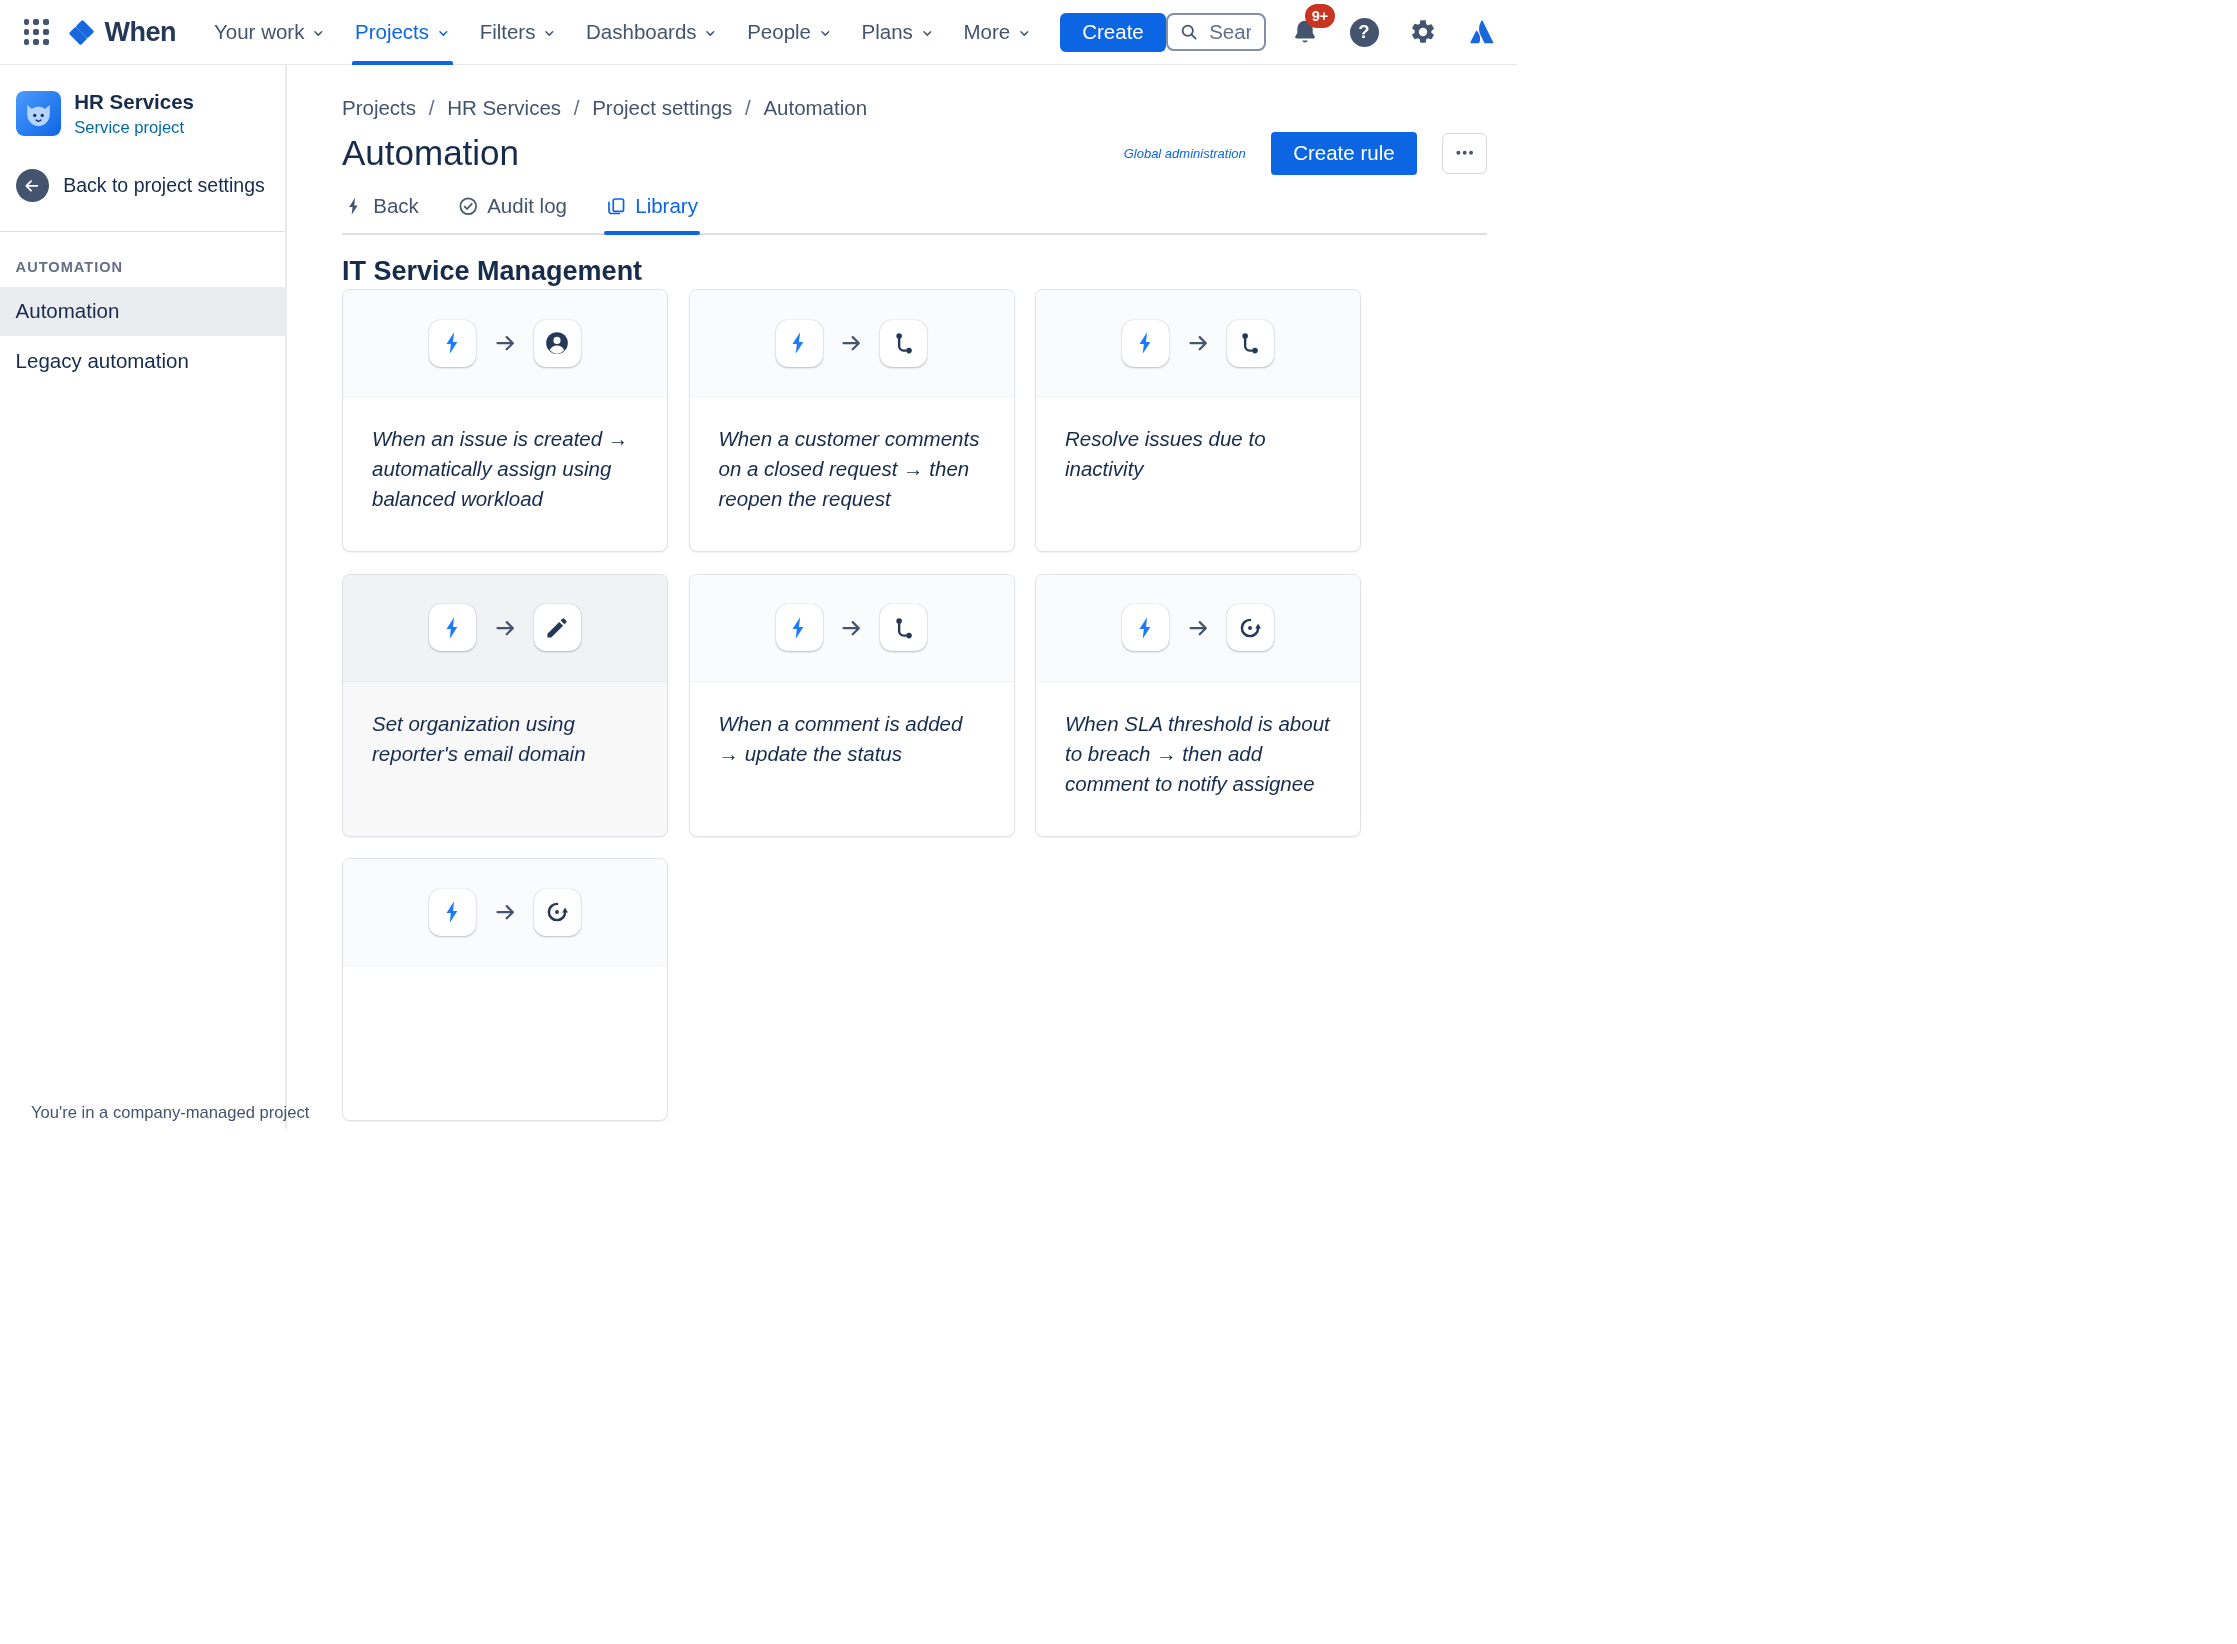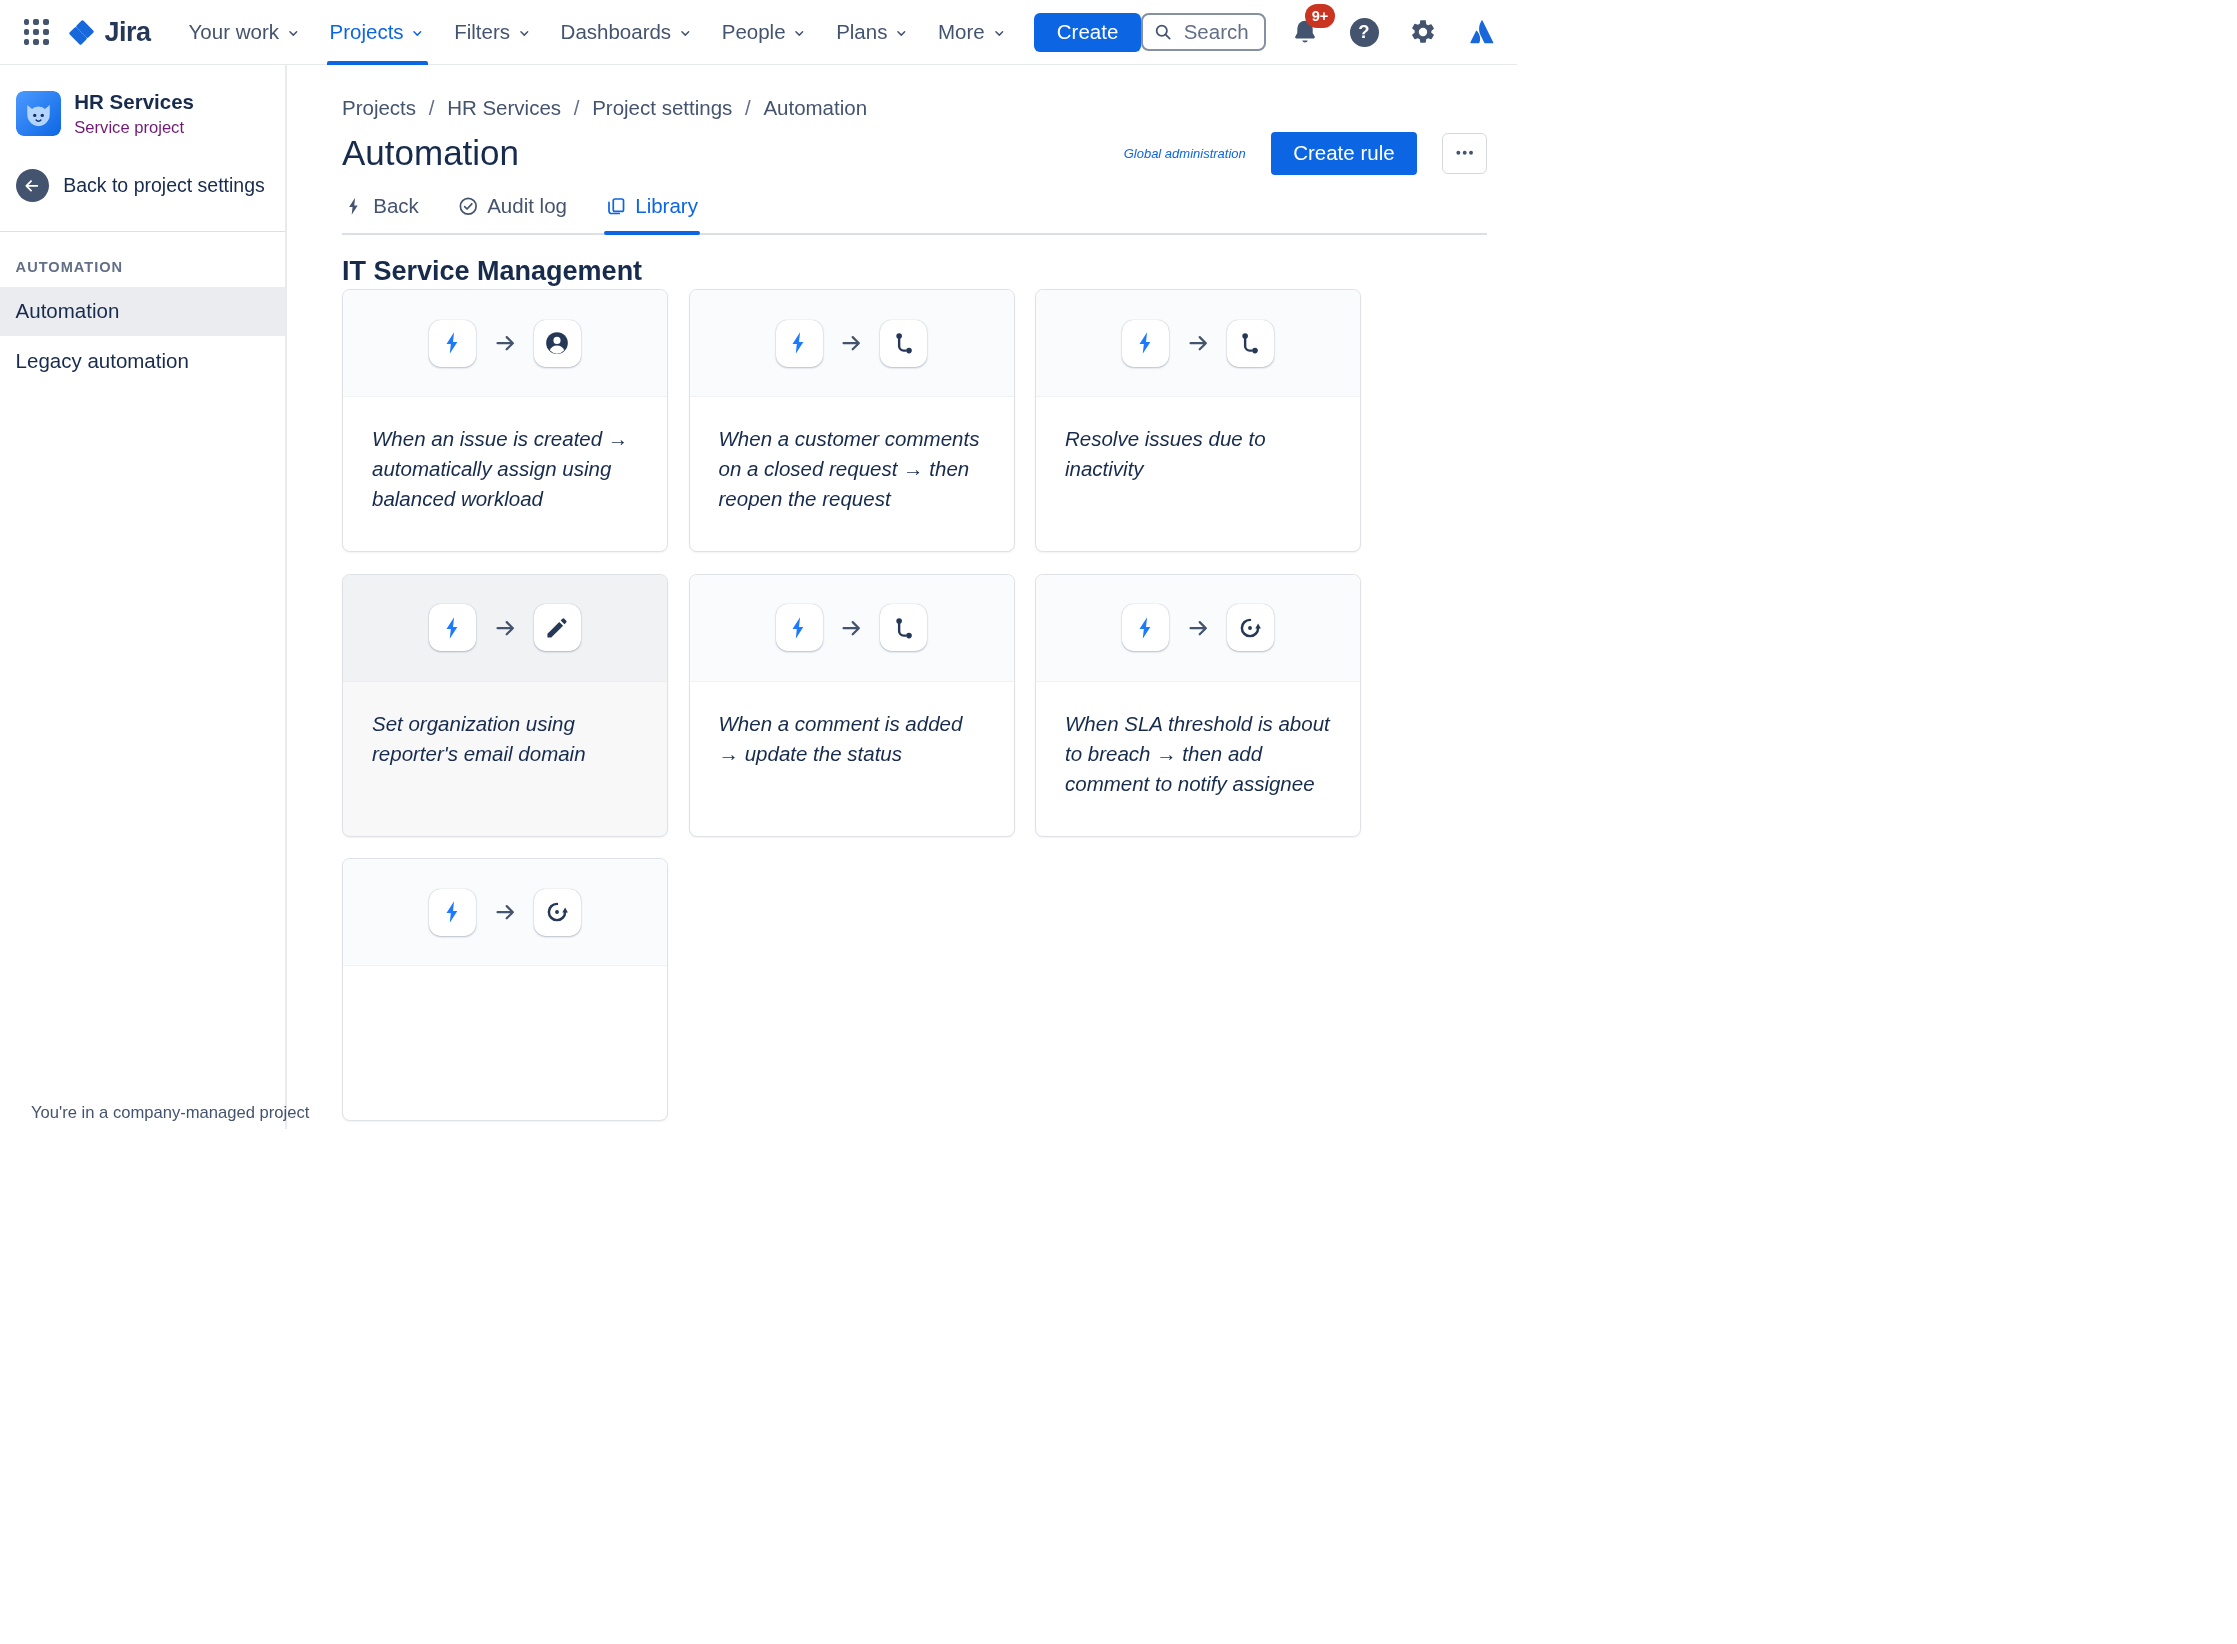--- a/index.html
+++ b/index.html
@@ -39,21 +39,21 @@
   .nbadge { position:absolute; top:-12.7px; right:-14.6px; background:#CA3521; color:#fff; font-size:14.6px; font-weight:700; border-radius:19.5px; padding:4.9px 6.8px; line-height:1; }
   .help-circle { width:29px; height:29px; border-radius:50%; background:#44546F; color:#fff; display:grid; place-items:center; font-size:18.5px; font-weight:700; }
   .help-circle::after { content:"?"; }
 
   
   .sidebar { position:absolute; top:65px; left:0; width:287px; bottom:0; background:#fff; border-right:2px solid #E8EAEE; padding-top:25px; z-index:2; }
   .project-header { display:flex; align-items:center; gap:13.7px; padding:0 15.6px; }
   .project-avatar { width:45px; height:45px; border-radius:7.8px; overflow:hidden; flex:none; }
   .project-avatar svg { width:45px; height:45px; display:block; }
   .project-name { font-size:20.5px; font-weight:700; color:#172B4D; }
-  .project-type { font-size:16.6px; color:#701a75; margin-top:3.9px; }
+  .project-type { font-size:16.6px; color:#0369a1; margin-top:3.9px; }
   .back-row { display:flex; align-items:center; gap:14.6px; padding:0 15.6px; margin-top:31px; cursor:pointer; }
   .back-circle { width:33px; height:33px; border-radius:50%; background:#44546F; display:grid; place-items:center; flex:none; color:#fff; }
   .back-circle svg { width:17.6px; height:17.6px; display:block; }
   .back-label { font-size:19.5px; color:#172B4D; }
   .sidebar-divider { height:1px; background:#DCDFE4; margin-top:29px; }
   .sidebar-section { margin:27px 15.6px 11.7px; font-size:14.6px; font-weight:700; letter-spacing:1px; color:#626F86; }
   .sidebar-item { padding:12.7px 15.6px; font-size:20.5px; color:#172B4D; cursor:pointer; }
   .sidebar-item.selected { background:#EBECF0; }
   .sidebar-footer { position:absolute; left:31px; bottom:5.9px; font-size:16.6px; color:#44546F; white-space:nowrap; }
 
@@ -109,21 +109,21 @@
     </button>
     <div class="logo">
       <span class="mark">
         <svg viewBox="0 0 24 24">
             <g fill="#1868DB" stroke="#1868DB" stroke-width="2.6" stroke-linejoin="round">
               <path d="M12.8 3.2 20.8 11.2 16.9 15.1 8.9 7.1Z"></path>
               <path d="M11.2 20.8 3.2 12.8 7.1 8.9 15.1 16.9Z"></path>
             </g>
           </svg>
       </span>
-      <span class="word">Jira</span>
+      <span class="word">When</span>
     </div>
     <nav class="nav-items">
         <div class="nav-item">
           <span>Your work</span>
           <span class="chev">
             <svg viewBox="0 0 24 24" fill="none" stroke="currentColor" stroke-width="2.4" stroke-linecap="round" stroke-linejoin="round">
               <path d="m6.5 9.5 5.5 5.5 5.5-5.5"></path>
             </svg>
           </span>
         </div>

